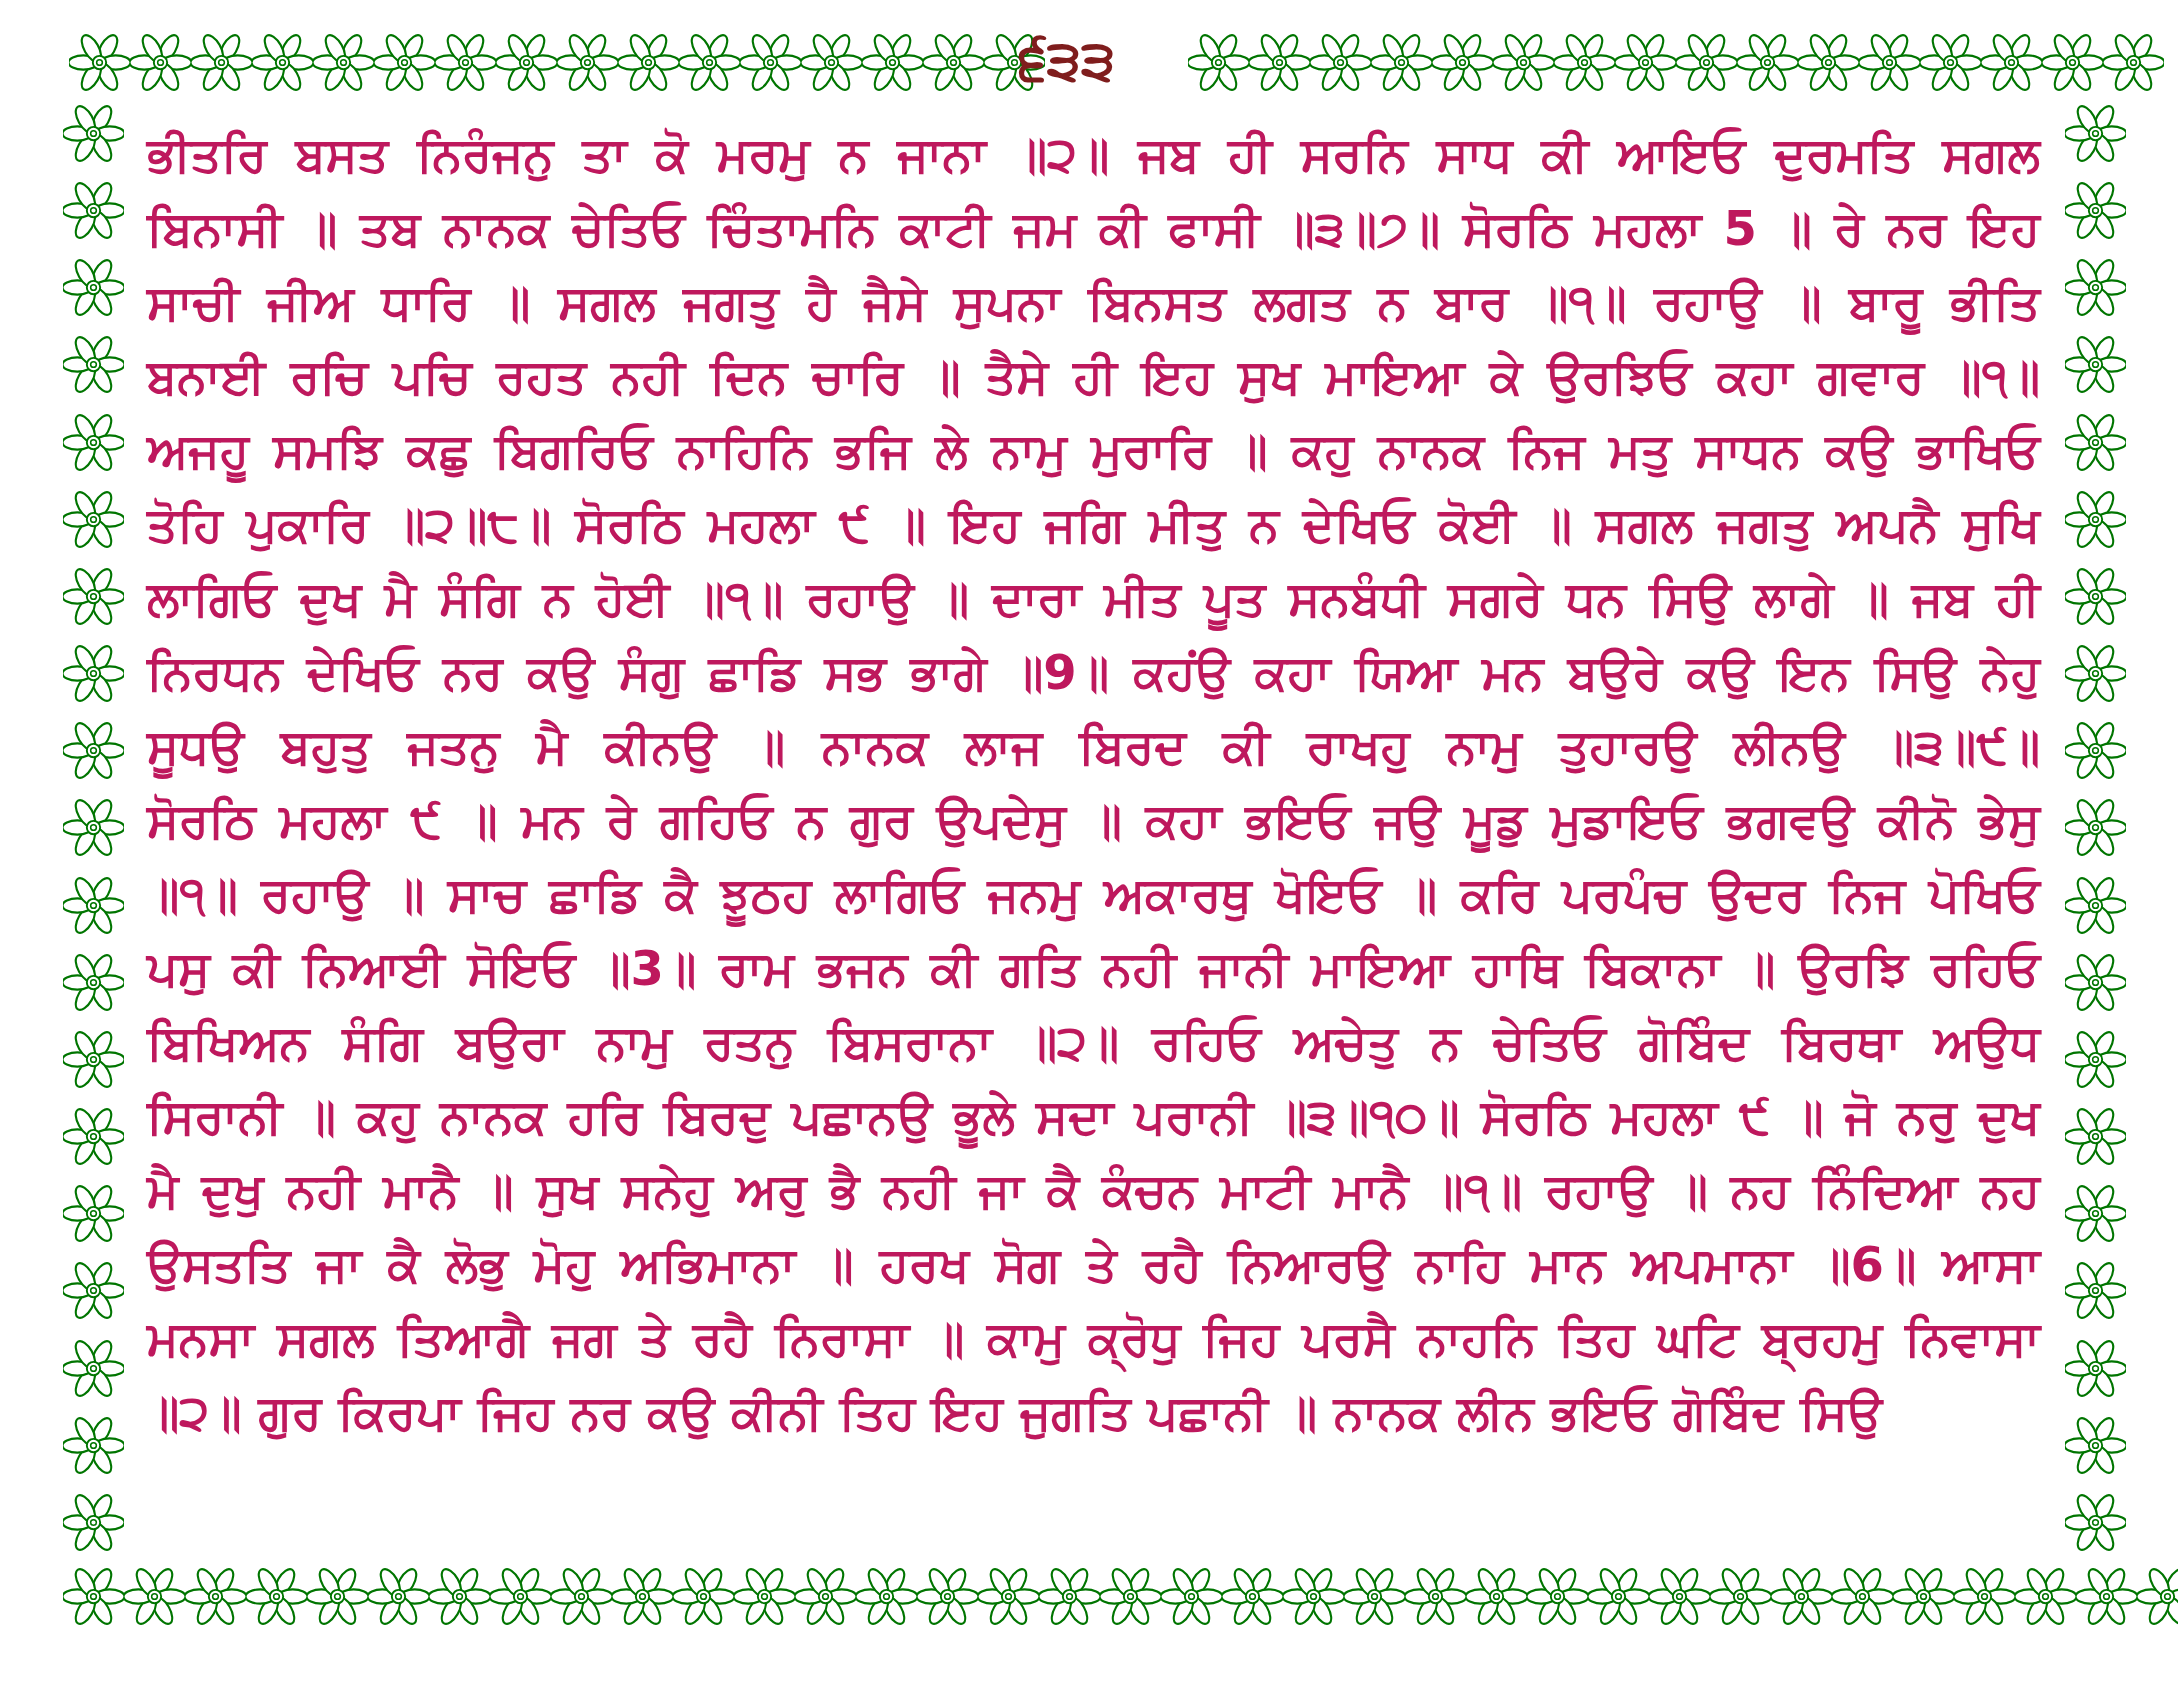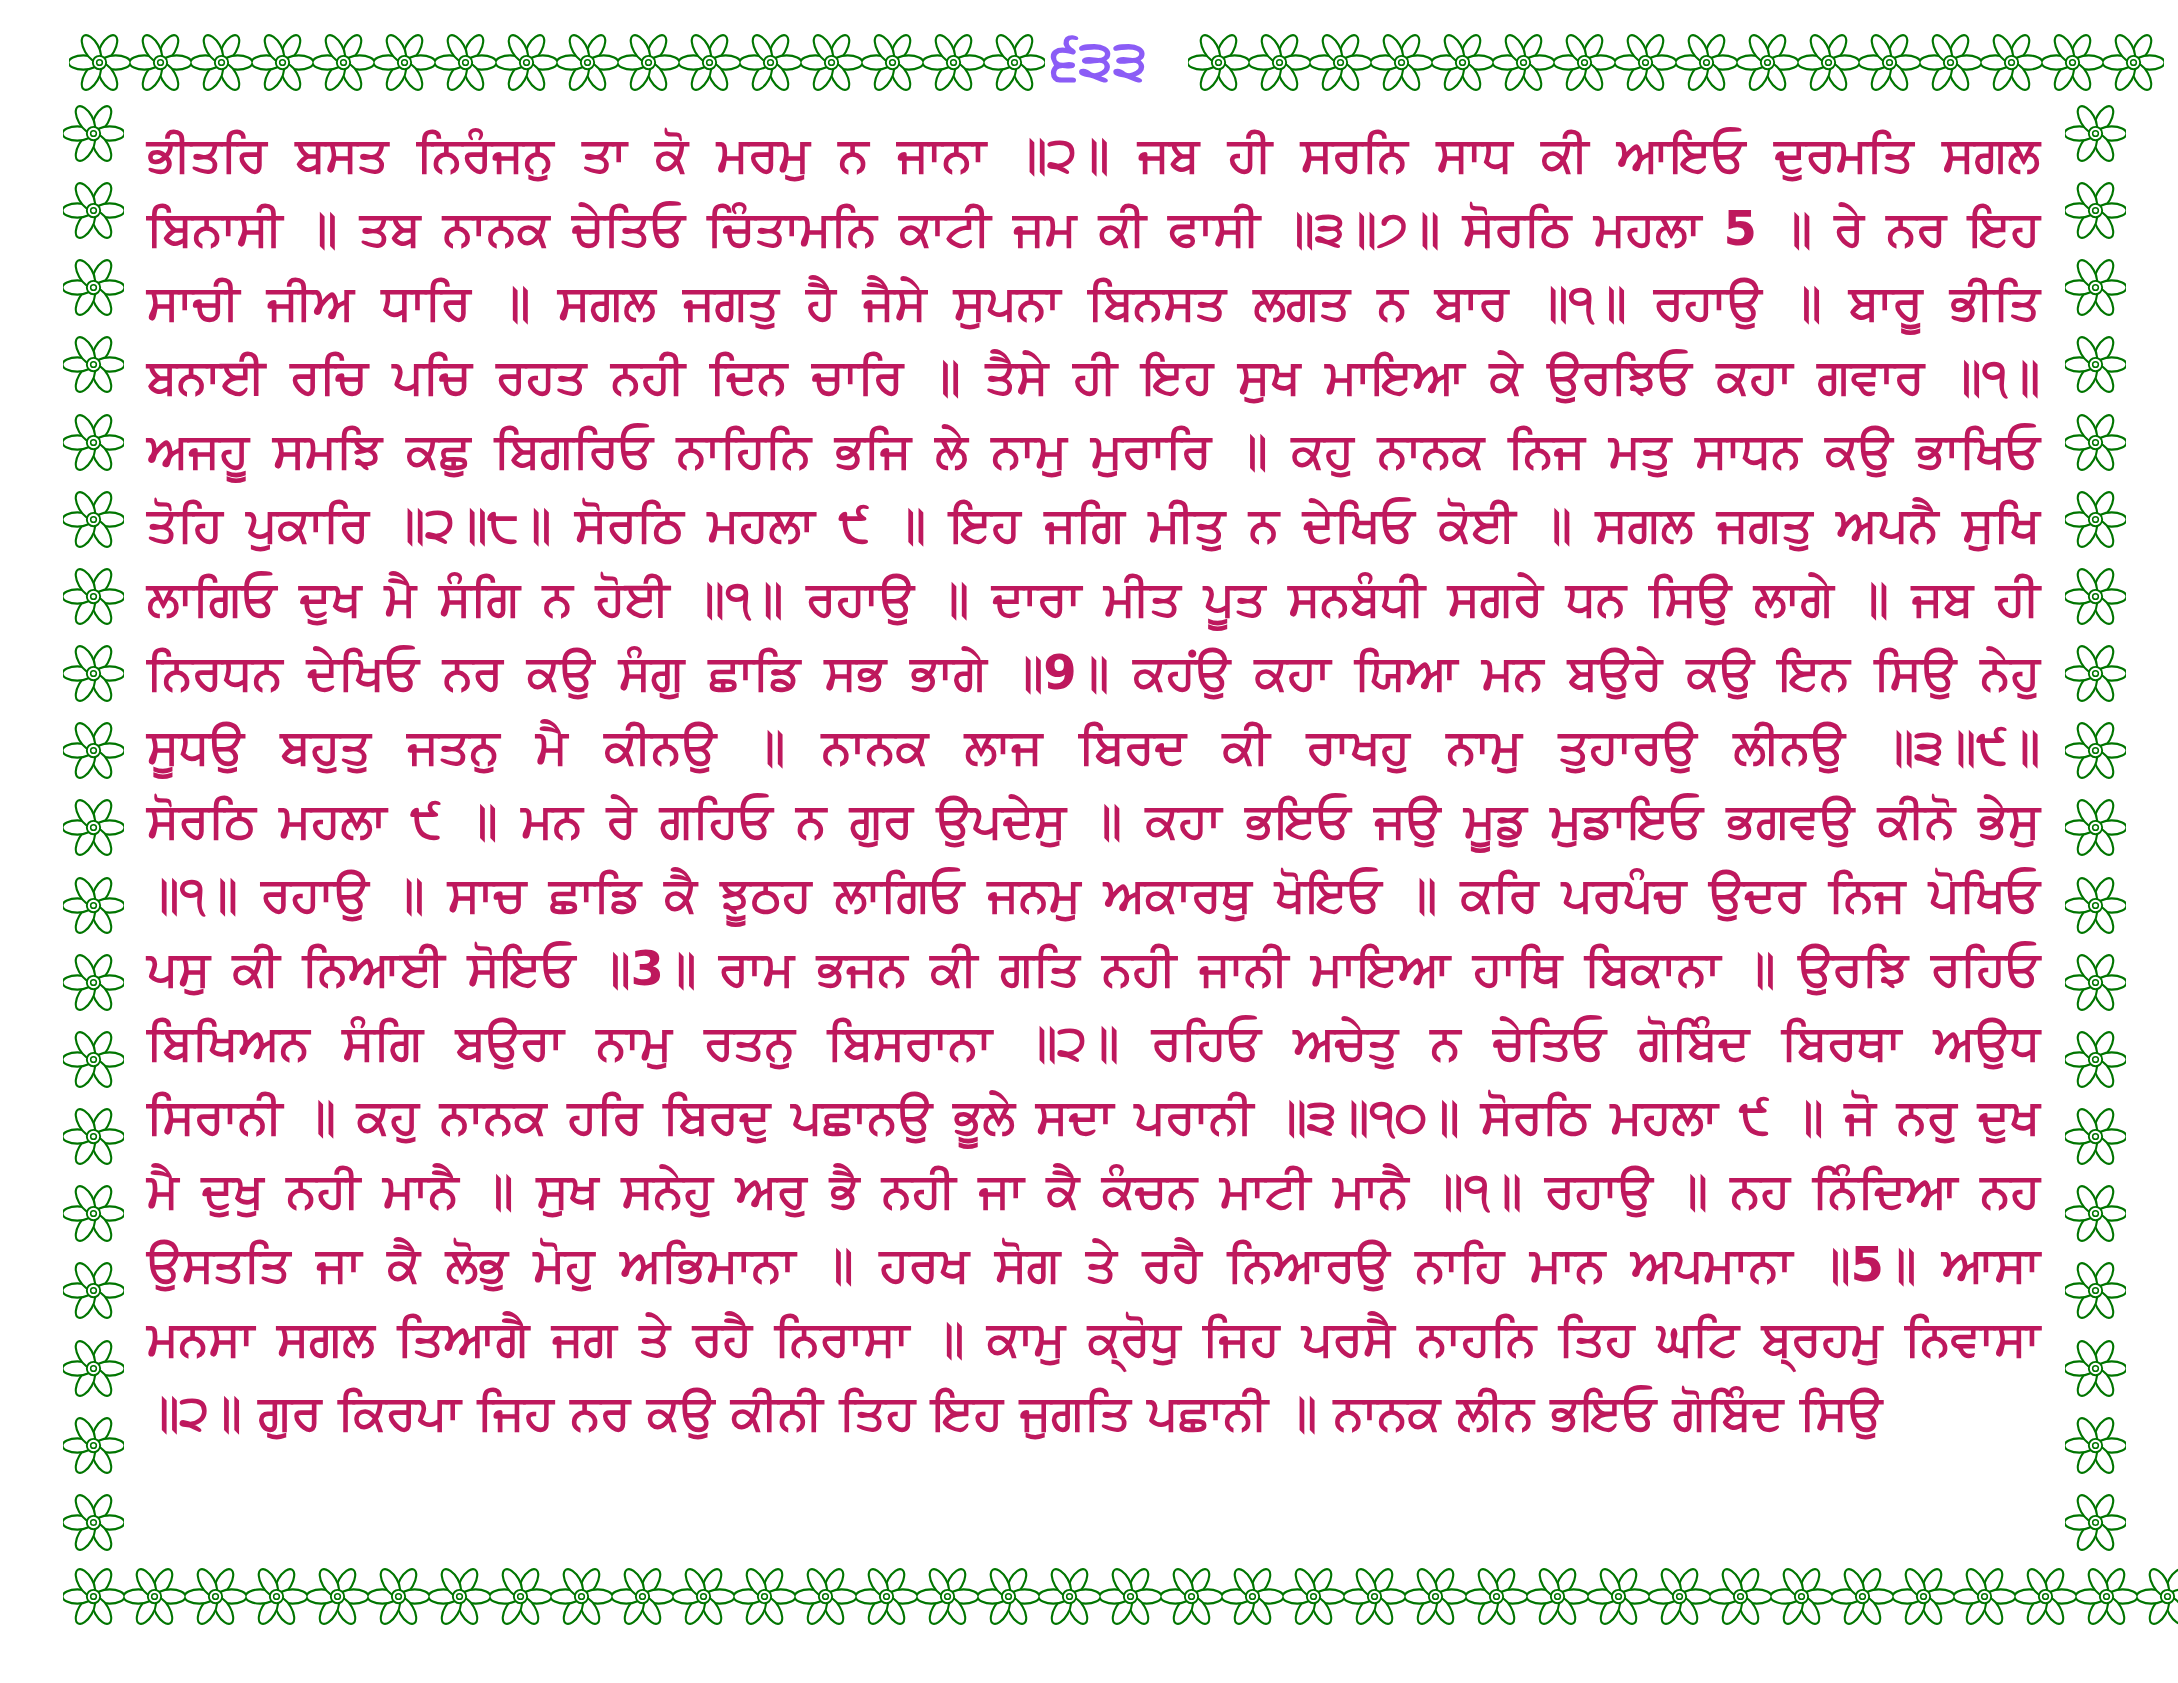--- a/index.html
+++ b/index.html
@@ -28,28 +28,28 @@
 
   #border-top-left  { left: 69px;  top: 30px;  width: 926px;  height: 65px; }
   #border-top-right { left: 1188px;top: 30px;  width: 926px;  height: 65px; }
   #border-left      { left: 61px;  top: 103px; width: 65px;   height: 1450px; }
   #border-right     { left: 2063px;top: 103px; width: 65px;   height: 1450px; }
   #border-bottom    { left: 63px;  top: 1564px;width: 2051px; height: 65px; }
 
   
   .page-number {
     position: absolute;
-    left: 1000px;
+    left: 968px;
     top: 26px;
     width: 198px;
     height: 69px;
     text-align: center;
     font-size: 55px;
     font-weight: bold;
-    color: #8b5cf6;
+    color: #7f1d1d;
     line-height: 69px;
   }
 
   
   .scripture {
     position: absolute;
     left: 147px;
     top: 117px;
     width: 1893px;
     color: #be185d;
@@ -1248,19 +1248,19 @@
       <div class="line">ਤੋਹਿ ਪੁਕਾਰਿ ॥੨॥੮॥ ਸੋਰਠਿ ਮਹਲਾ ੯ ॥ ਇਹ ਜਗਿ ਮੀਤੁ ਨ ਦੇਖਿਓ ਕੋਈ ॥ ਸਗਲ ਜਗਤੁ ਅਪਨੈ ਸੁਖਿ</div>
       <div class="line">ਲਾਗਿਓ ਦੁਖ ਮੈ ਸੰਗਿ ਨ ਹੋਈ ॥੧॥ ਰਹਾਉ ॥ ਦਾਰਾ ਮੀਤ ਪੂਤ ਸਨਬੰਧੀ ਸਗਰੇ ਧਨ ਸਿਉ ਲਾਗੇ ॥ ਜਬ ਹੀ</div>
       <div class="line">ਨਿਰਧਨ ਦੇਖਿਓ ਨਰ ਕਉ ਸੰਗੁ ਛਾਡਿ ਸਭ ਭਾਗੇ ॥9॥ ਕਹਂਉ ਕਹਾ ਯਿਆ ਮਨ ਬਉਰੇ ਕਉ ਇਨ ਸਿਉ ਨੇਹੁ</div>
       <div class="line">ਸੂਧਉ ਬਹੁਤੁ ਜਤਨੁ ਮੈ ਕੀਨਉ ॥ ਨਾਨਕ ਲਾਜ ਬਿਰਦ ਕੀ ਰਾਖਹੁ ਨਾਮੁ ਤੁਹਾਰਉ ਲੀਨਉ ॥੩॥੯॥</div>
       <div class="line">ਸੋਰਠਿ ਮਹਲਾ ੯ ॥ ਮਨ ਰੇ ਗਹਿਓ ਨ ਗੁਰ ਉਪਦੇਸੁ ॥ ਕਹਾ ਭਇਓ ਜਉ ਮੂਡੁ ਮੁਡਾਇਓ ਭਗਵਉ ਕੀਨੋ ਭੇਸੁ</div>
       <div class="line">॥੧॥ ਰਹਾਉ ॥ ਸਾਚ ਛਾਡਿ ਕੈ ਝੂਠਹ ਲਾਗਿਓ ਜਨਮੁ ਅਕਾਰਥੁ ਖੋਇਓ ॥ ਕਰਿ ਪਰਪੰਚ ਉਦਰ ਨਿਜ ਪੋਖਿਓ</div>
       <div class="line">ਪਸੁ ਕੀ ਨਿਆਈ ਸੋਇਓ ॥3॥ ਰਾਮ ਭਜਨ ਕੀ ਗਤਿ ਨਹੀ ਜਾਨੀ ਮਾਇਆ ਹਾਥਿ ਬਿਕਾਨਾ ॥ ਉਰਝਿ ਰਹਿਓ</div>
       <div class="line">ਬਿਖਿਅਨ ਸੰਗਿ ਬਉਰਾ ਨਾਮੁ ਰਤਨੁ ਬਿਸਰਾਨਾ ॥੨॥ ਰਹਿਓ ਅਚੇਤੁ ਨ ਚੇਤਿਓ ਗੋਬਿੰਦ ਬਿਰਥਾ ਅਉਧ</div>
       <div class="line">ਸਿਰਾਨੀ ॥ ਕਹੁ ਨਾਨਕ ਹਰਿ ਬਿਰਦੁ ਪਛਾਨਉ ਭੂਲੇ ਸਦਾ ਪਰਾਨੀ ॥੩॥੧੦॥ ਸੋਰਠਿ ਮਹਲਾ ੯ ॥ ਜੋ ਨਰੁ ਦੁਖ</div>
       <div class="line">ਮੈ ਦੁਖੁ ਨਹੀ ਮਾਨੈ ॥ ਸੁਖ ਸਨੇਹੁ ਅਰੁ ਭੈ ਨਹੀ ਜਾ ਕੈ ਕੰਚਨ ਮਾਟੀ ਮਾਨੈ ॥੧॥ ਰਹਾਉ ॥ ਨਹ ਨਿੰਦਿਆ ਨਹ</div>
-      <div class="line">ਉਸਤਤਿ ਜਾ ਕੈ ਲੋਭੁ ਮੋਹੁ ਅਭਿਮਾਨਾ ॥ ਹਰਖ ਸੋਗ ਤੇ ਰਹੈ ਨਿਆਰਉ ਨਾਹਿ ਮਾਨ ਅਪਮਾਨਾ ॥5॥ ਆਸਾ</div>
+      <div class="line">ਉਸਤਤਿ ਜਾ ਕੈ ਲੋਭੁ ਮੋਹੁ ਅਭਿਮਾਨਾ ॥ ਹਰਖ ਸੋਗ ਤੇ ਰਹੈ ਨਿਆਰਉ ਨਾਹਿ ਮਾਨ ਅਪਮਾਨਾ ॥6॥ ਆਸਾ</div>
       <div class="line">ਮਨਸਾ ਸਗਲ ਤਿਆਗੈ ਜਗ ਤੇ ਰਹੈ ਨਿਰਾਸਾ ॥ ਕਾਮੁ ਕ੍ਰੋਧੁ ਜਿਹ ਪਰਸੈ ਨਾਹਨਿ ਤਿਹ ਘਟਿ ਬ੍ਰਹਮੁ ਨਿਵਾਸਾ</div>
       <div class="line last-line">॥੨॥ ਗੁਰ ਕਿਰਪਾ ਜਿਹ ਨਰ ਕਉ ਕੀਨੀ ਤਿਹ ਇਹ ਜੁਗਤਿ ਪਛਾਨੀ ॥ ਨਾਨਕ ਲੀਨ ਭਇਓ ਗੋਬਿੰਦ ਸਿਉ</div>
     </div>
 
 </div>
 
 
 </body></html>

